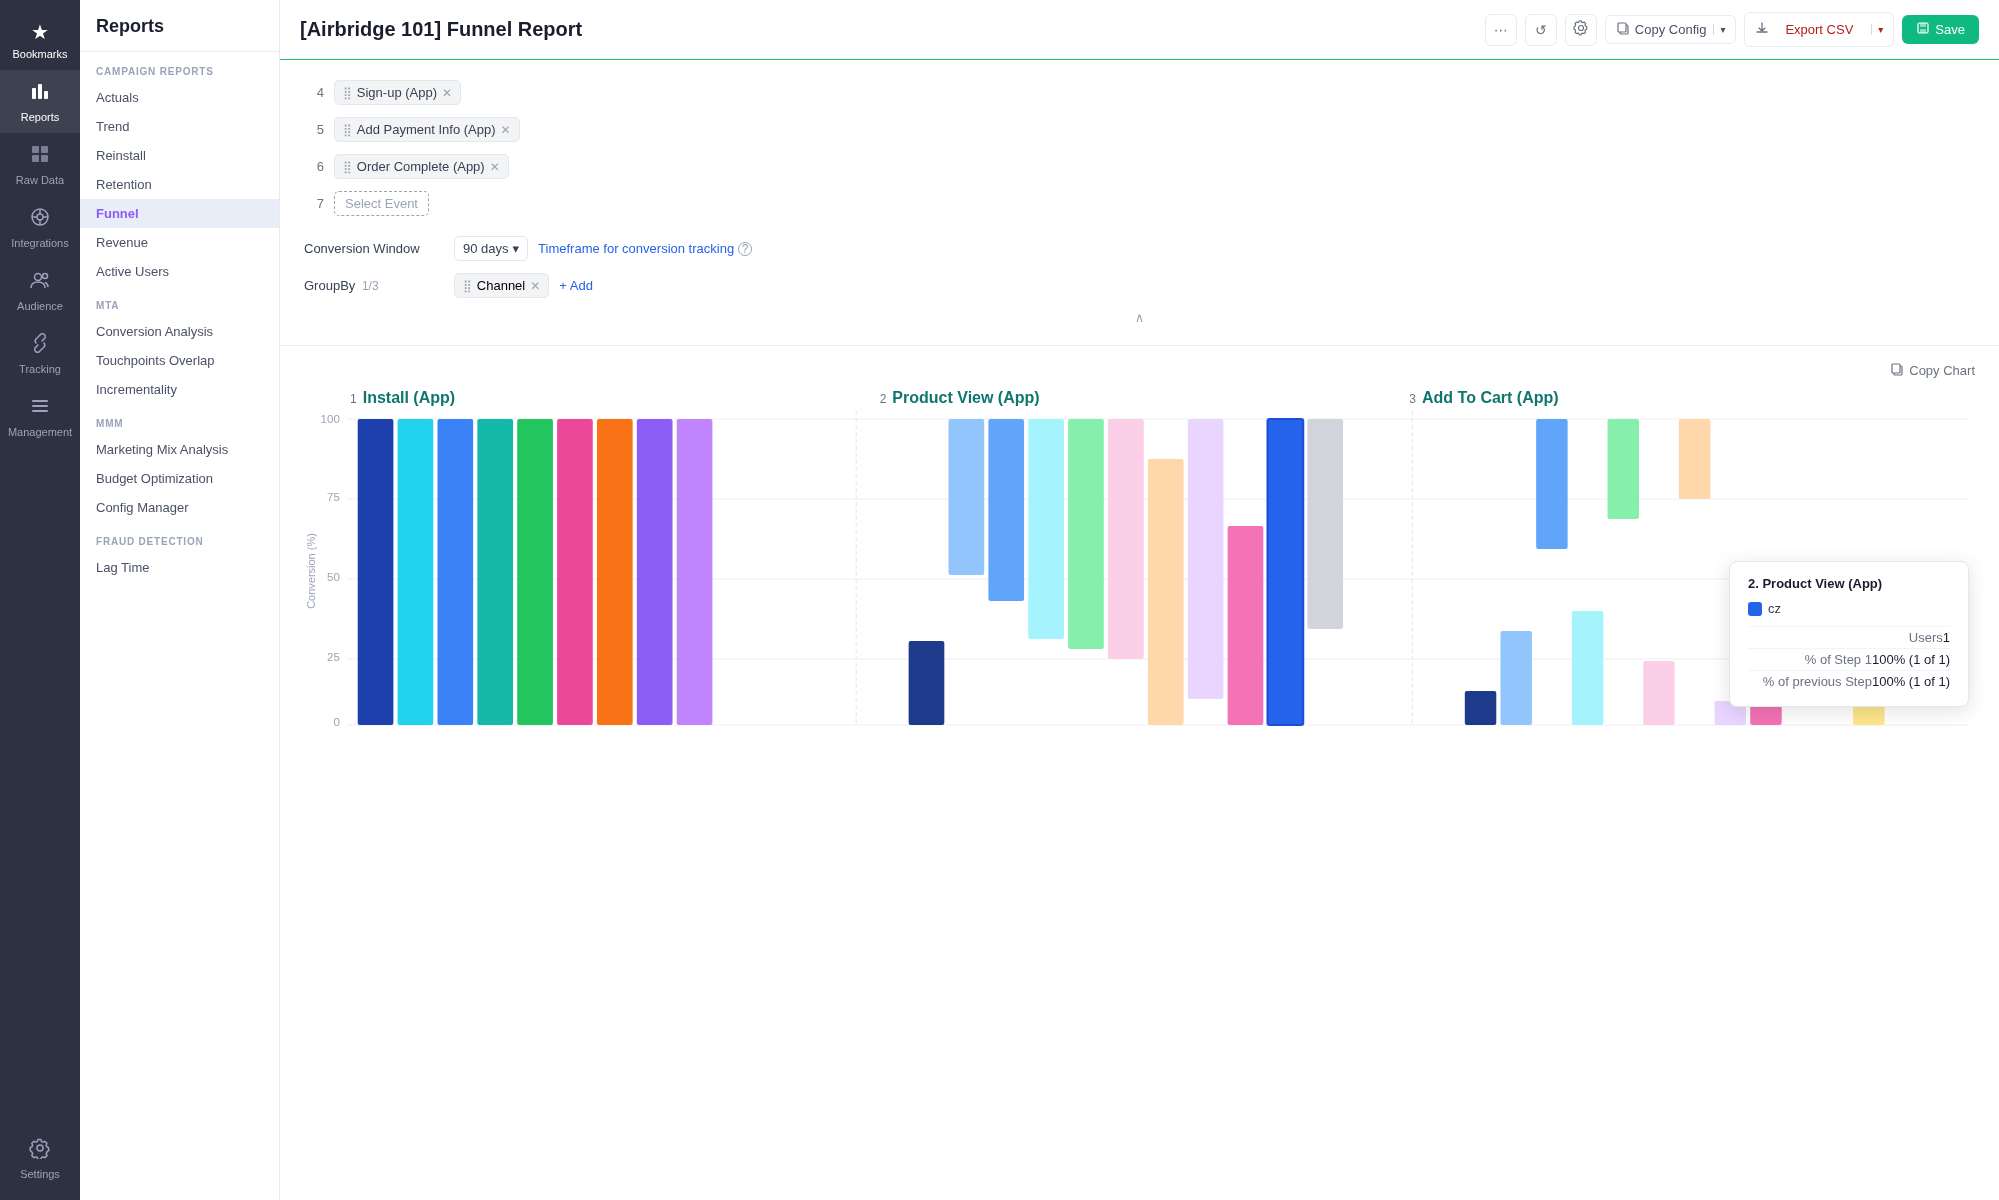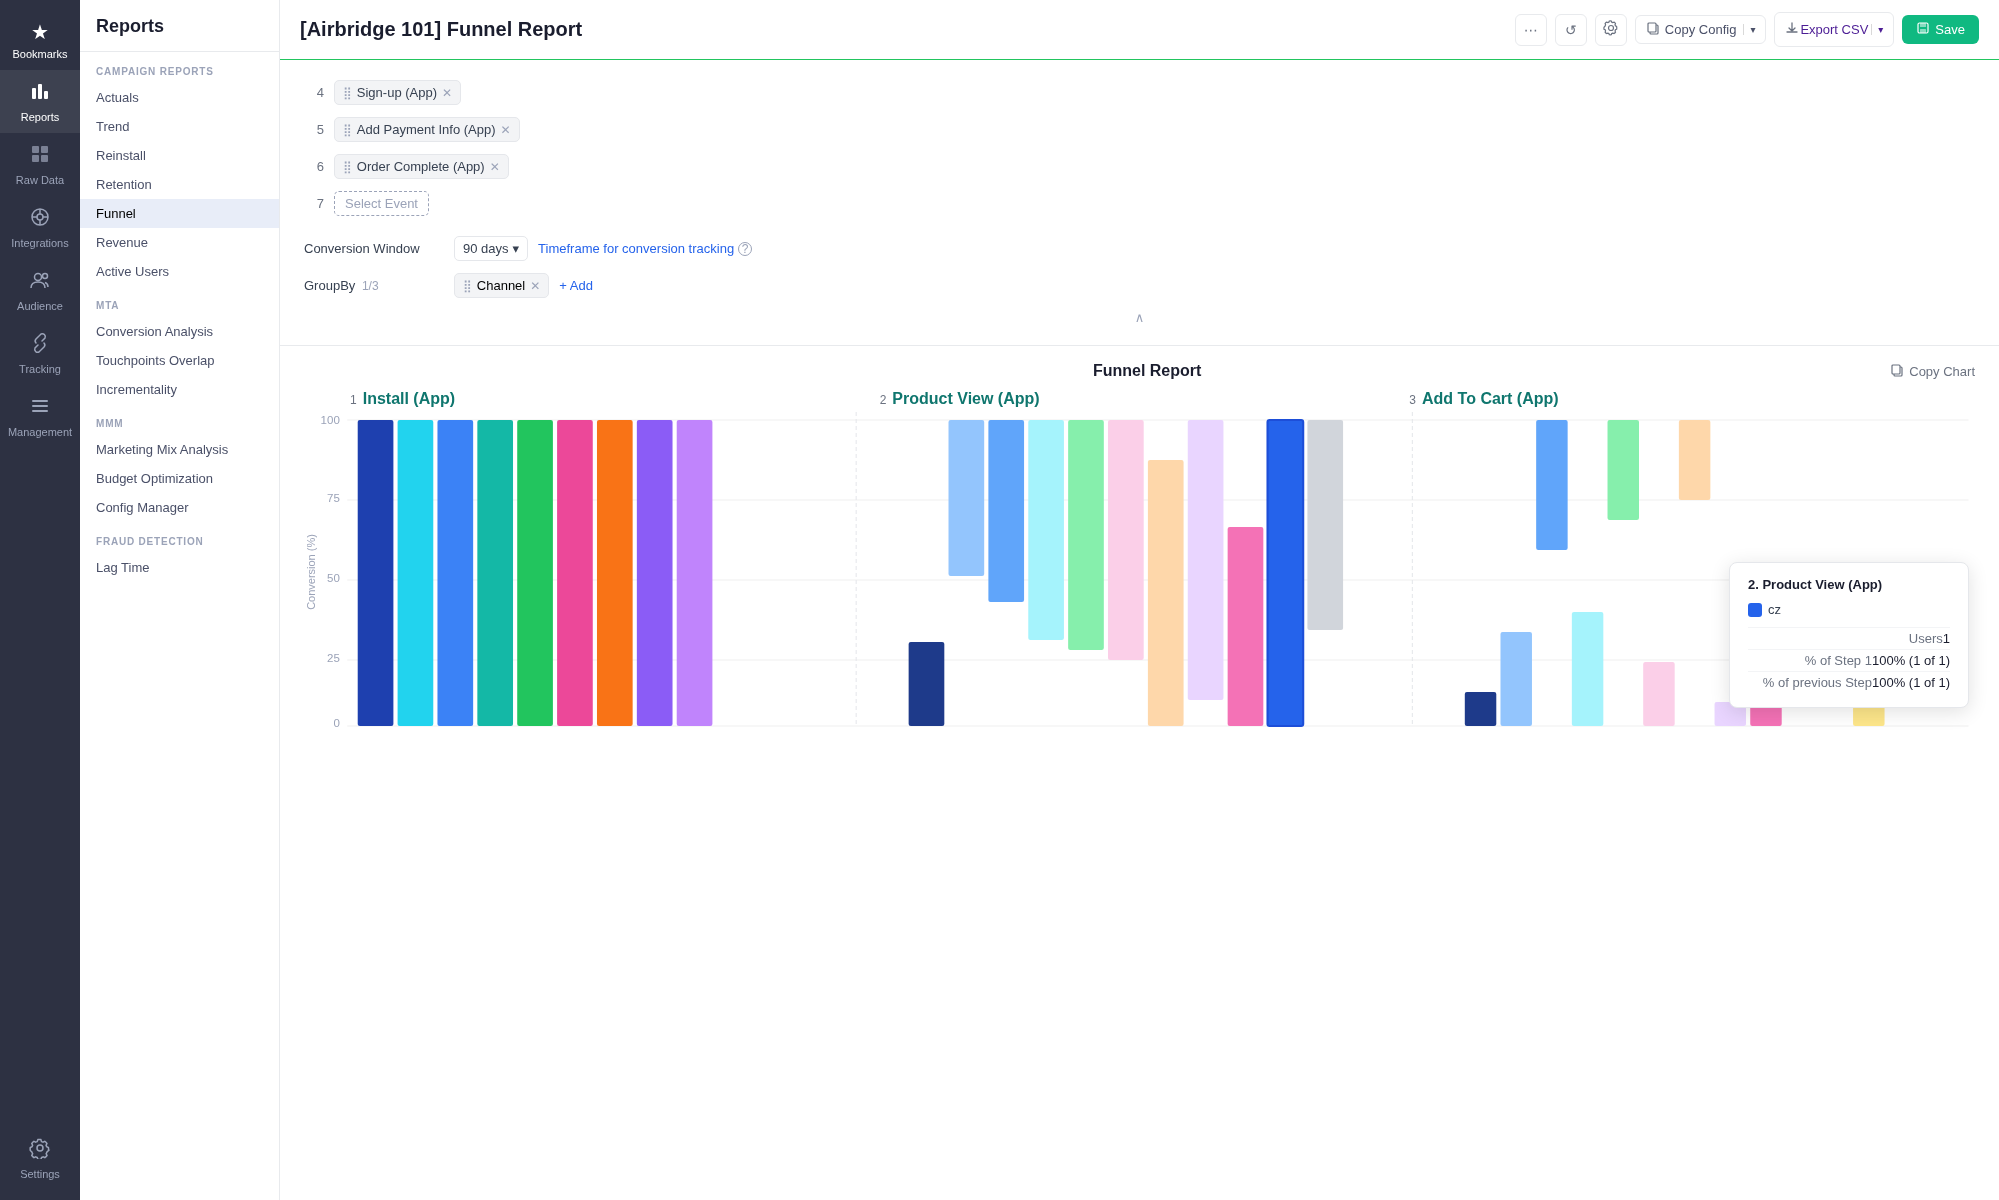--- a/index.html
+++ b/index.html
@@ -55,21 +55,21 @@
       text-transform: uppercase;
     }
     .nav-item {
       padding: 7px 16px;
       cursor: pointer;
       color: #4a5068;
       font-size: 13px;
       border-radius: 0;
       transition: background 0.15s;
     }
-    .nav-item.active { background: #e8edf8; color: #000000; font-weight: 400; }
+    .nav-item.active { background: #e8edf8; color: #8b5cf6; font-weight: 700; }
 
     
     .main-content {
       flex: 1;
       display: flex;
       flex-direction: column;
       overflow: hidden;
     }
 
     
@@ -108,27 +108,27 @@
       border: 1px solid #e8eaed;
       border-radius: 6px;
       background: #fff;
       padding: 5px 10px;
       cursor: pointer;
       color: #4a5068;
       font-size: 13px;
       text-align: right;
     }
     .btn-export {
-      display: flex; align-items: center; gap: 1px;
+      display: flex; align-items: center; gap: 16px;
       border: 1px solid #e8eaed;
       border-radius: 6px;
       background: #fff;
       padding: 8px 10px;
       cursor: pointer;
-      color: #4c1d95;
+      color: #b91c1c;
       font-size: 13px;
     }
     .btn-save {
       display: flex; align-items: center; gap: 5px;
       background: #10b981;
       border: none;
       border-radius: 6px;
       padding: 6px 14px;
       cursor: pointer;
       color: #fff;
@@ -570,21 +570,20 @@
       </div>
 
       <div class="collapse-btn">
         <span>∧</span>
       </div>
     </div>
 
     <div class="chart-area">
       <div class="chart-header">
         <div style="width: 100px;"></div>
-        <h2 class="chart-title">Funnel Report</h2>
         <button class="copy-chart-btn">
           <span>
             <svg width="14" height="14" viewBox="0 0 14 14" fill="none">
                 <rect x="4" y="4" width="8" height="9" rx="1" stroke="#6b7280" stroke-width="1.2"></rect>
                 <rect x="2" y="2" width="8" height="9" rx="1" fill="white" stroke="#6b7280" stroke-width="1.2"></rect>
               </svg>
           </span>
           <span>Copy Chart</span>
         </button>
       </div>

